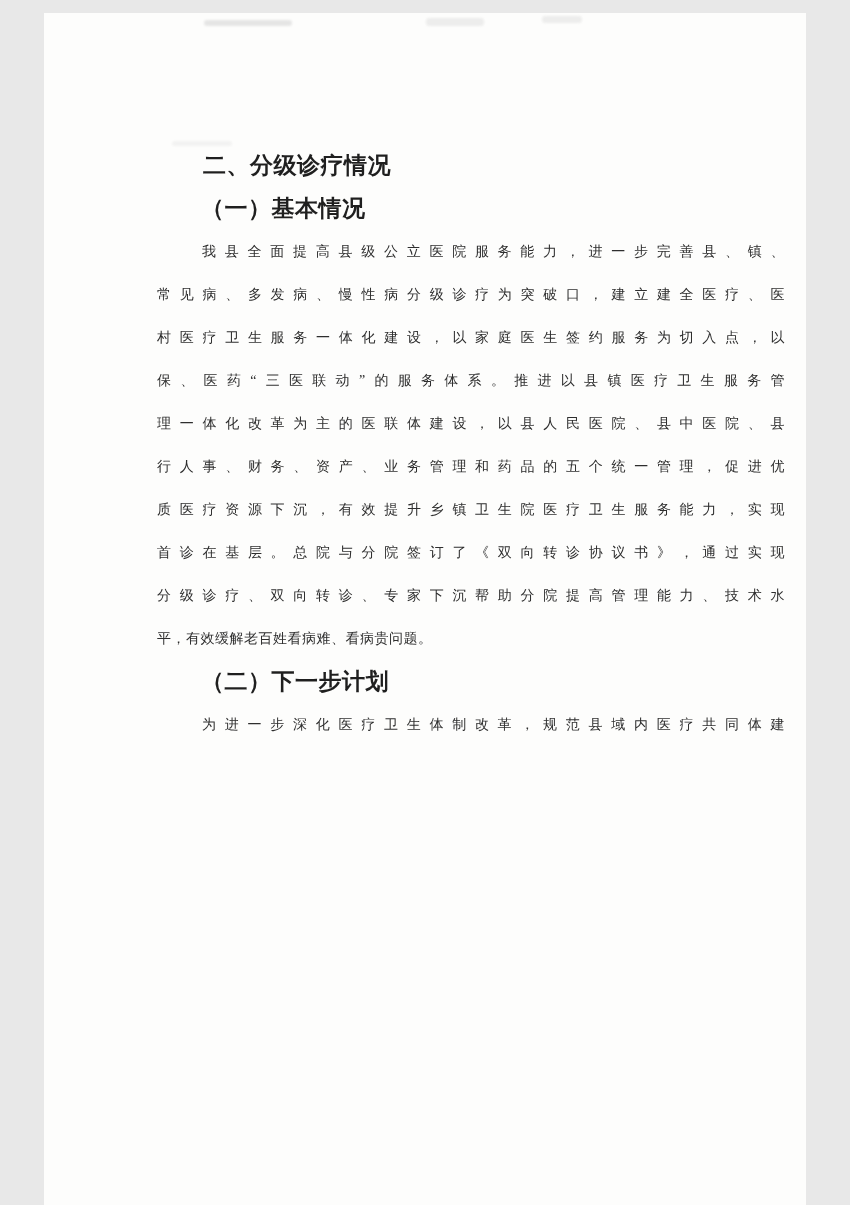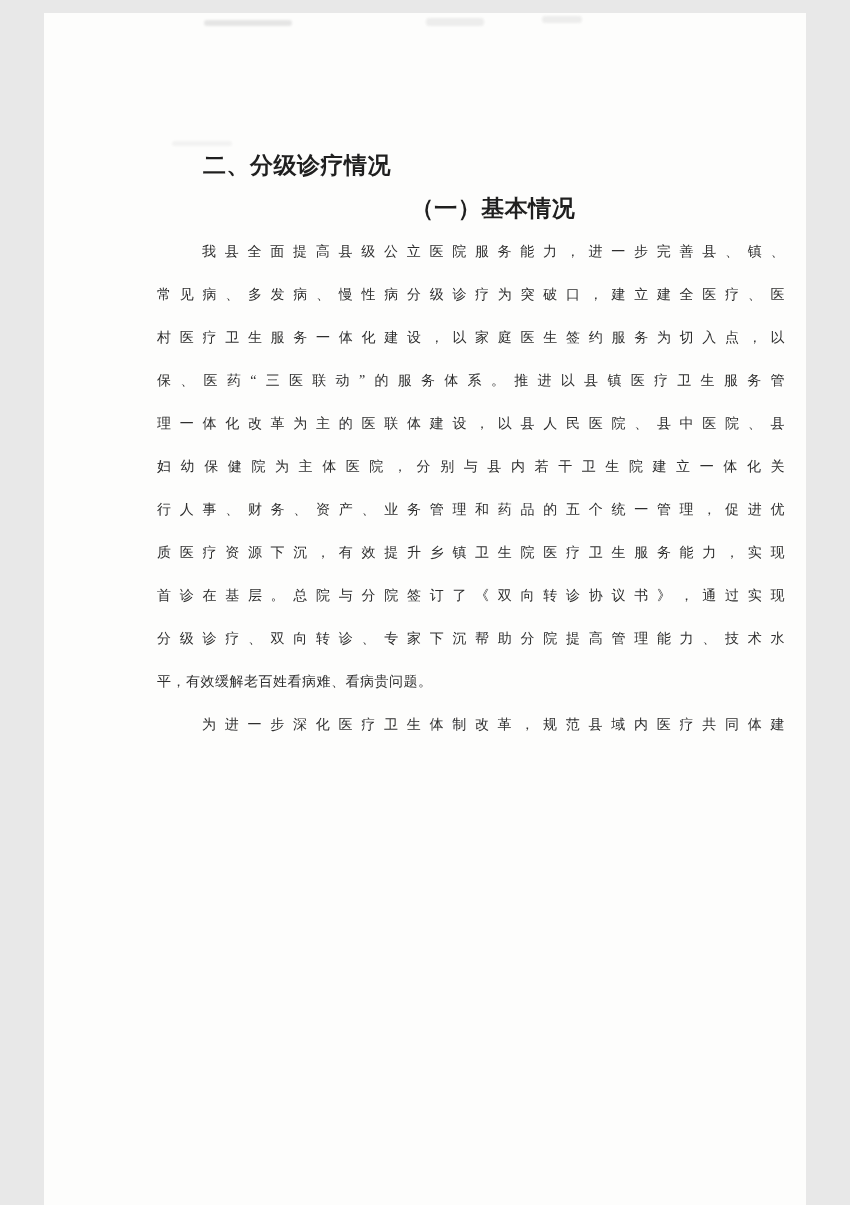--- a/index.html
+++ b/index.html
@@ -36,21 +36,20 @@
   }
   .subheading {
     margin: 0;
     font-size: 23px;
     line-height: 43px;
     font-weight: bold;
     color: #1f1f1f;
     text-indent: 44px;
     letter-spacing: 0.5px;
     font-family: "Liberation Serif", serif;
-    text-align: center;
   }
   .line {
     font-size: 14px;
     line-height: 43px;
     letter-spacing: 0.5px;
     white-space: nowrap;
   }
   .line.full {
     white-space: normal;
     text-align: justify;
@@ -91,36 +90,36 @@
   <div class="line indent full">我县全面提高县级公立医院服务能力，进一步完善县、镇、</div>
 
   <div class="line full">常见病、多发病、慢性病分级诊疗为突破口，建立建全医疗、医</div>
 
   <div class="line full">村医疗卫生服务一体化建设，以家庭医生签约服务为切入点，以</div>
 
   <div class="line full">保、医药“三医联动”的服务体系。推进以县镇医疗卫生服务管</div>
 
   <div class="line full">理一体化改革为主的医联体建设，以县人民医院、县中医院、县</div>
 
-  <div class="line full">妇幼保健院为主体医院，分别与县内若干卫生院建立一体化关</div>
 
 
   <div class="line full">行人事、财务、资产、业务管理和药品的五个统一管理，促进优</div>
 
   <div class="line full">质医疗资源下沉，有效提升乡镇卫生院医疗卫生服务能力，实现</div>
 
   <div class="line full">首诊在基层。总院与分院签订了《双向转诊协议书》，通过实现</div>
 
   <div class="line full">分级诊疗、双向转诊、专家下沉帮助分院提高管理能力、技术水</div>
 
   <div class="line">平，有效缓解老百姓看病难、看病贵问题。</div>
 </div>
   </section>
 
   <section class="doc-section">
+    <h2 class="subheading" style="color: rgb(31, 31, 31);">（二）下一步计划</h2>
     <div class="lines">
   <div class="line indent full">为进一步深化医疗卫生体制改革，规范县域内医疗共同体建</div>
 
 </div>
   </section>
 </div>
   </div>
 </div>
 
 </body></html>

